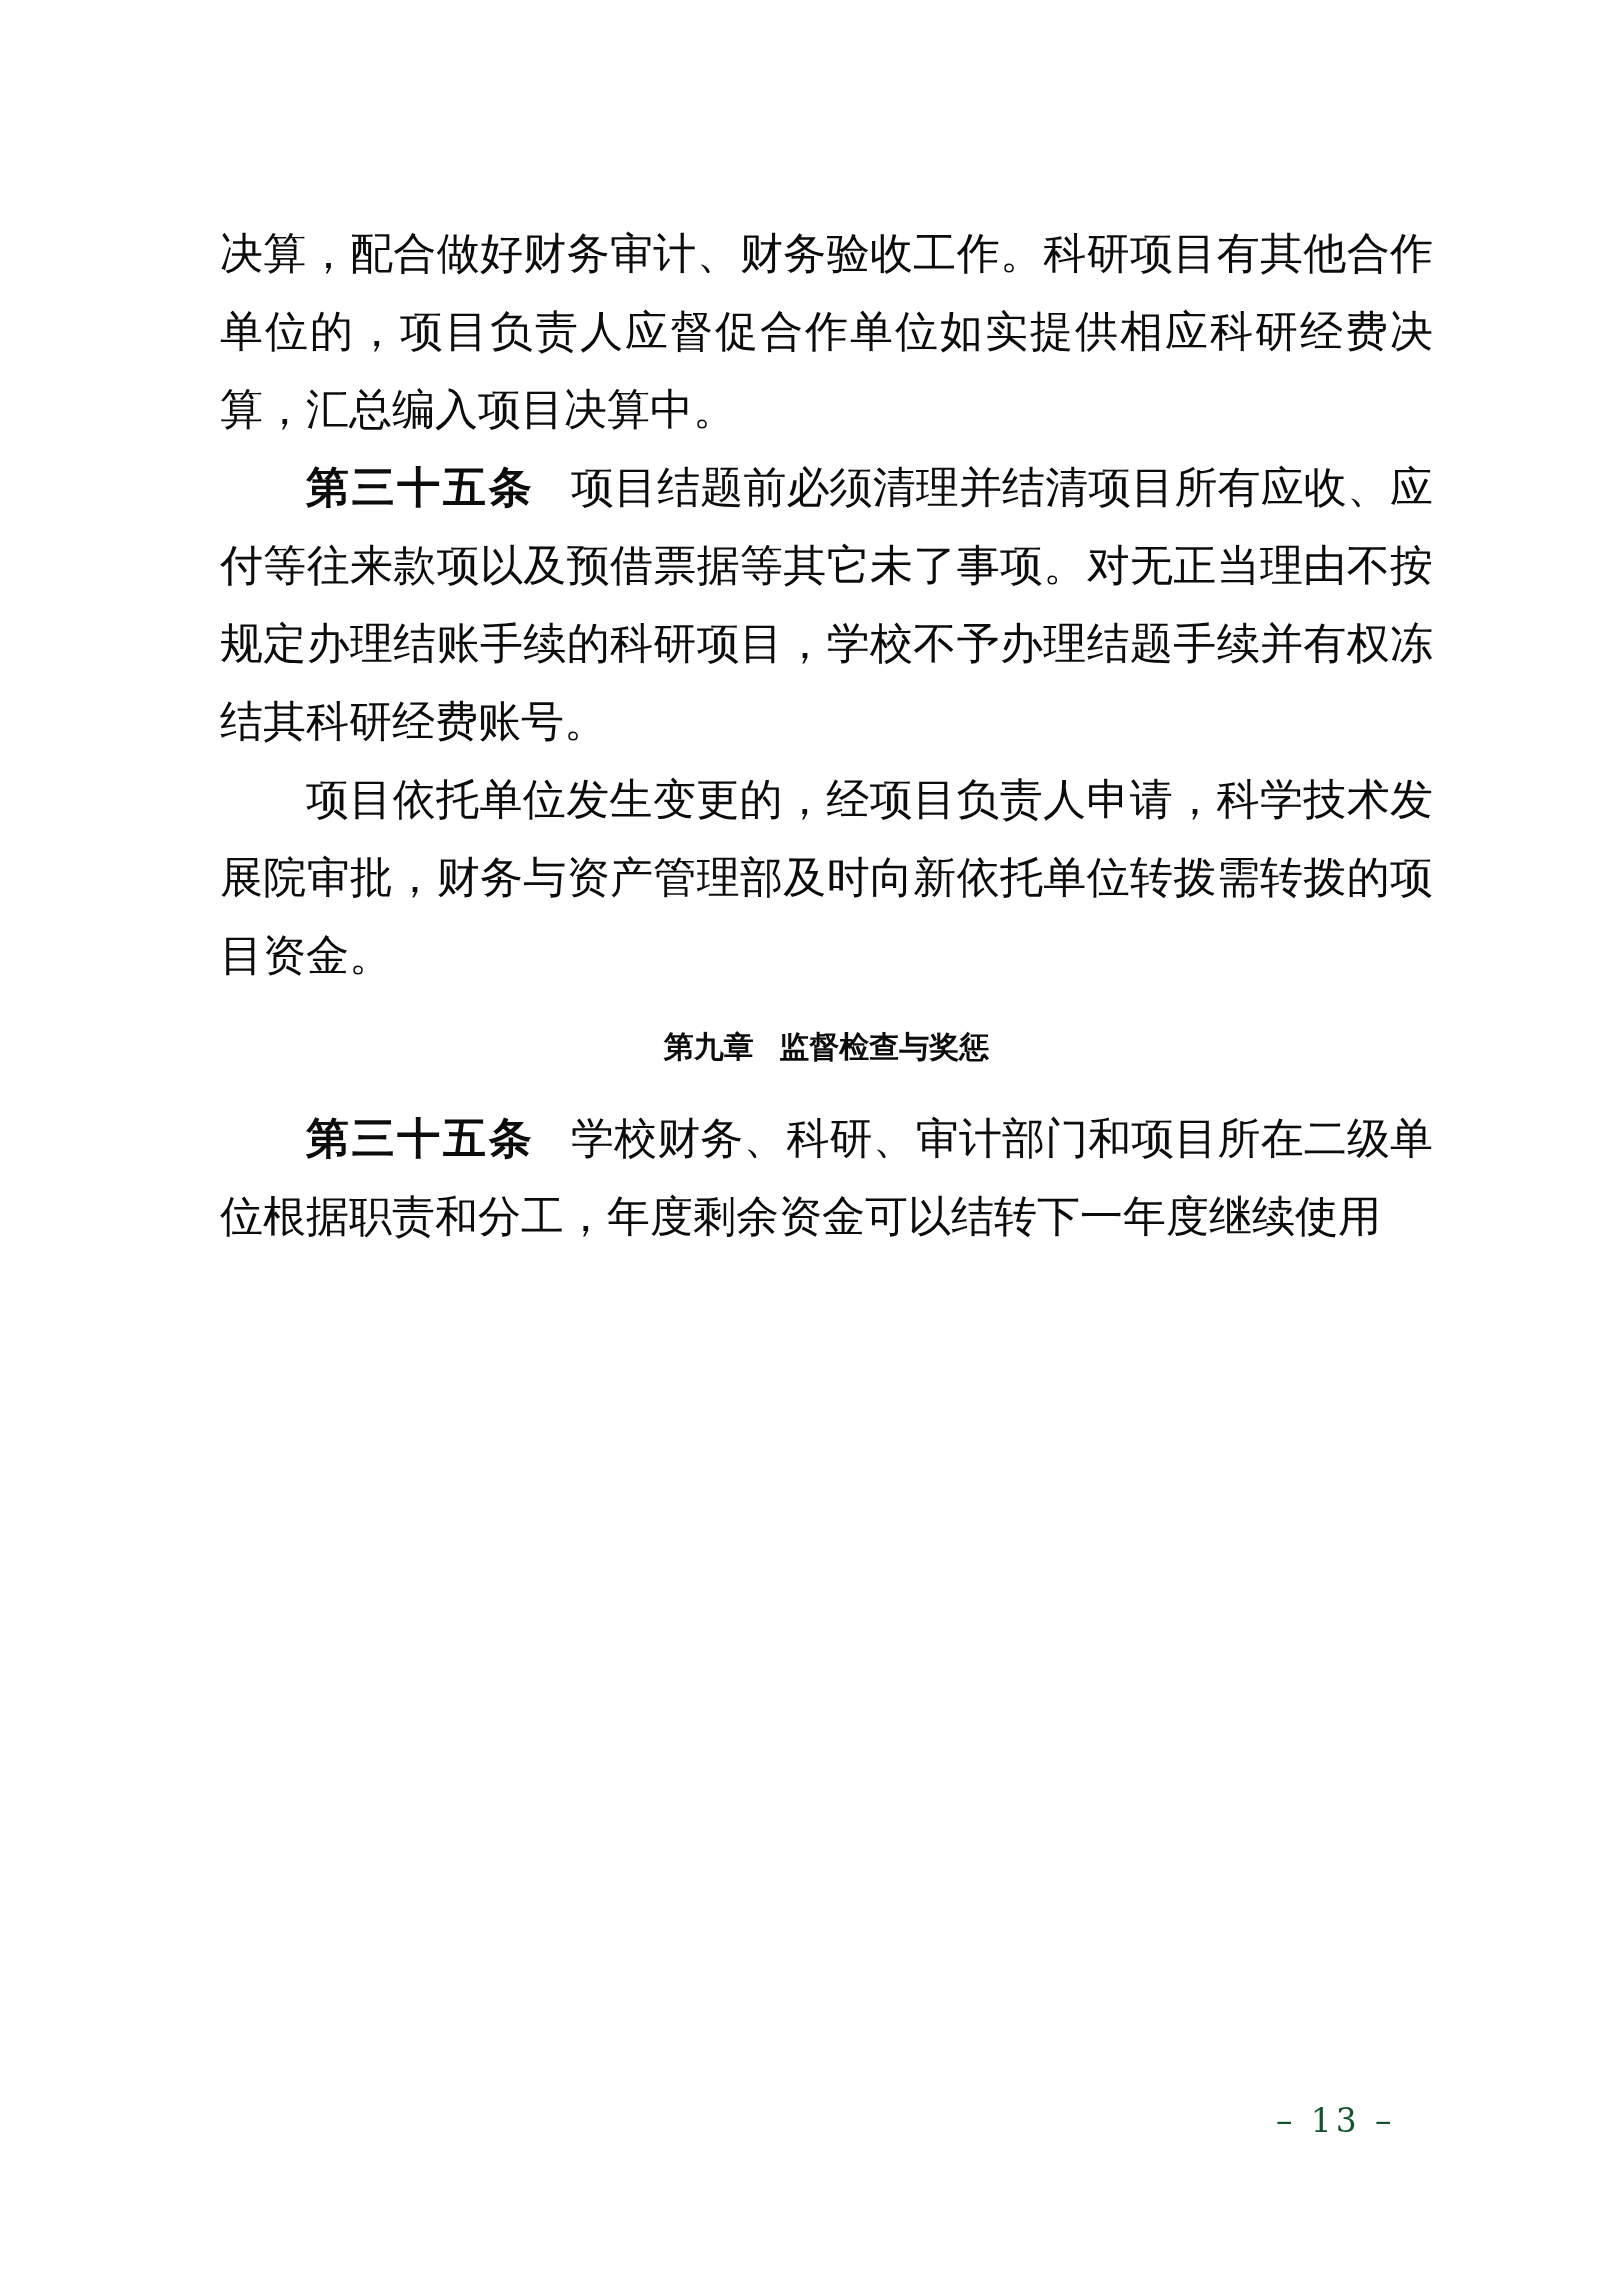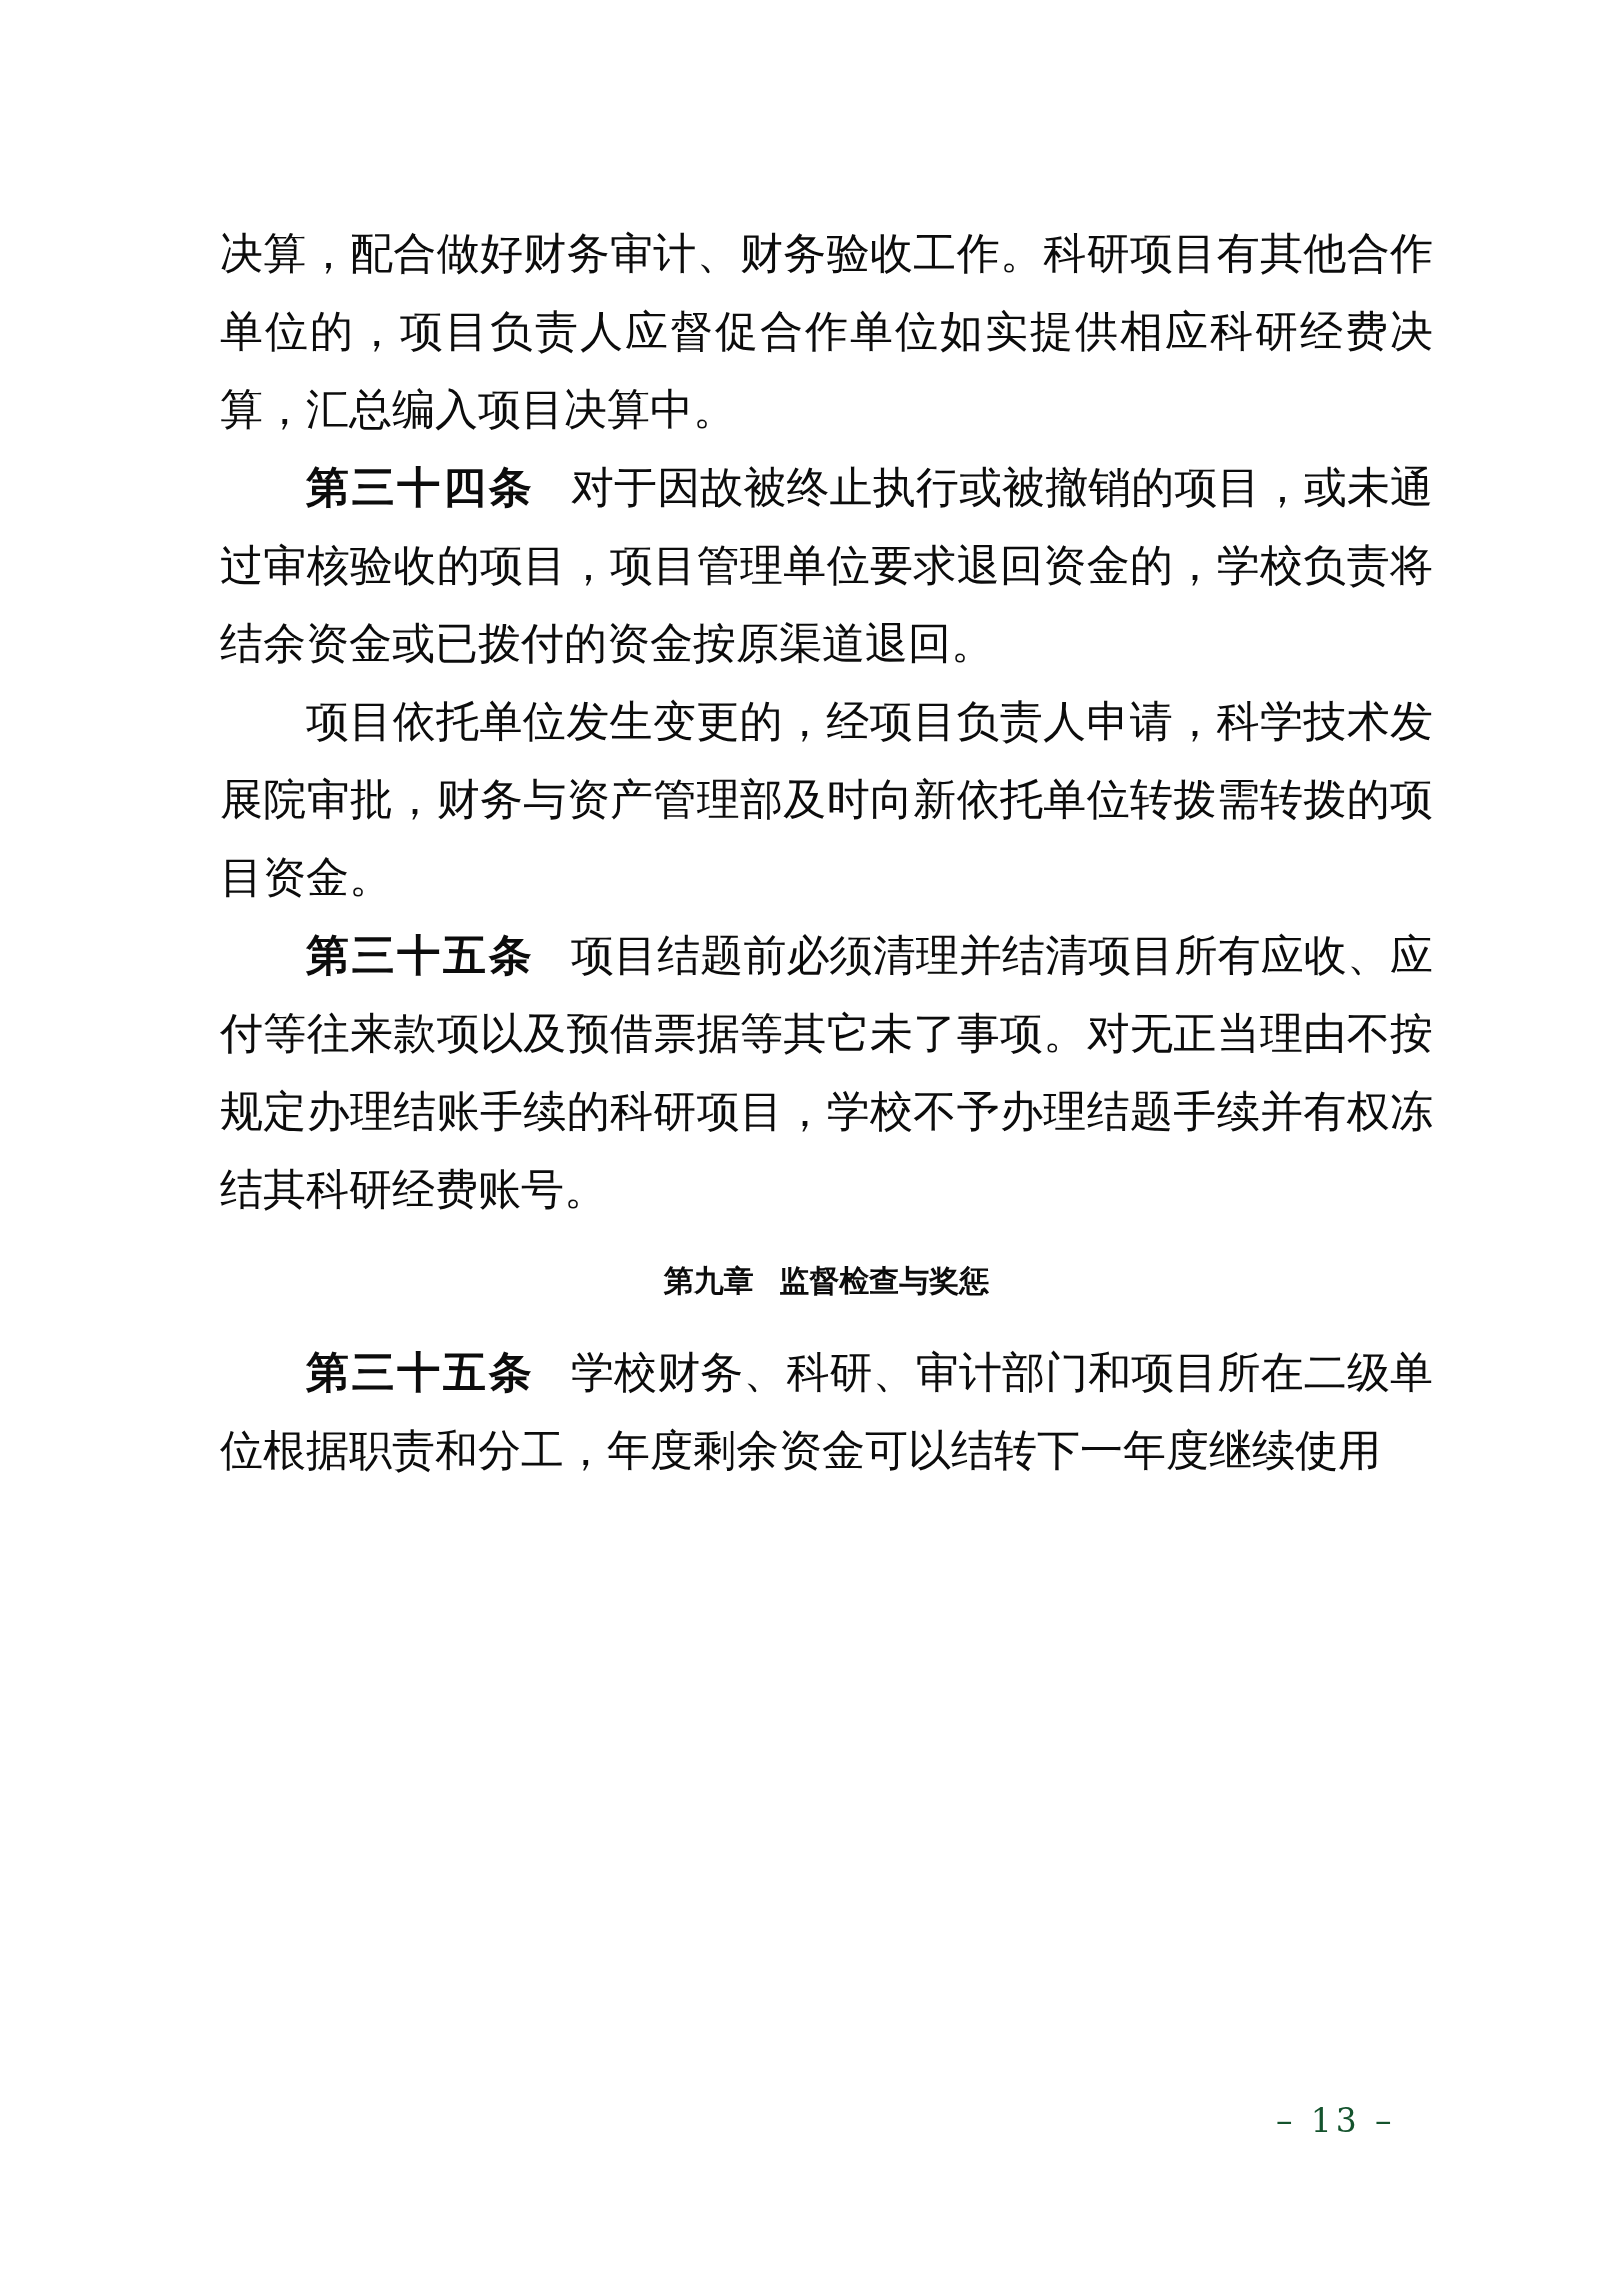--- a/index.html
+++ b/index.html
@@ -67,25 +67,24 @@
 </head>
 <body>
 
 <div class="page">
   <div class="content">
 
     <p class="para no-indent"><span>决算，配合做好财务审计、财务验收工作。科研项目有其他合作单位的，项目负责人应督促合作单位如实提供相应科研经费决算，汇总编入项目决算中。</span></p>
 
 
 
-    <p class="para"><span class="term">第三十四条</span><span>对于因故被终止执行或被撤销的项目，或未通过审核验收的项目，项目管理单位要求退回资金的，学校负责将结余资金或已拨付的资金按原渠道退回。</span></p>
+
+    <p class="para"><span class="term">第三十五条</span><span>项目结题前必须清理并结清项目所有应收、应付等往来款项以及预借票据等其它未了事项。对无正当理由不按规定办理结账手续的科研项目，学校不予办理结题手续并有权冻结其科研经费账号。</span></p>
 
     <p class="para"><span>项目依托单位发生变更的，经项目负责人申请，科学技术发展院审批，财务与资产管理部及时向新依托单位转拨需转拨的项目资金。</span></p>
-
-    <p class="para"><span class="term">第三十五条</span><span>项目结题前必须清理并结清项目所有应收、应付等往来款项以及预借票据等其它未了事项。对无正当理由不按规定办理结账手续的科研项目，学校不予办理结题手续并有权冻结其科研经费账号。</span></p>
 
     <h2 class="chapter"><span class="ch-label">第九章</span><span class="ch-title">监督检查与奖惩</span></h2>
 
     <p class="para"><span class="term">第三十五条</span><span>学校财务、科研、审计部门和项目所在二级单位根据职责和分工，年度剩余资金可以结转下一年度继续使用</span></p>
 
   </div>
 
   <div class="page-number">– 13 –</div>
 </div>
 

